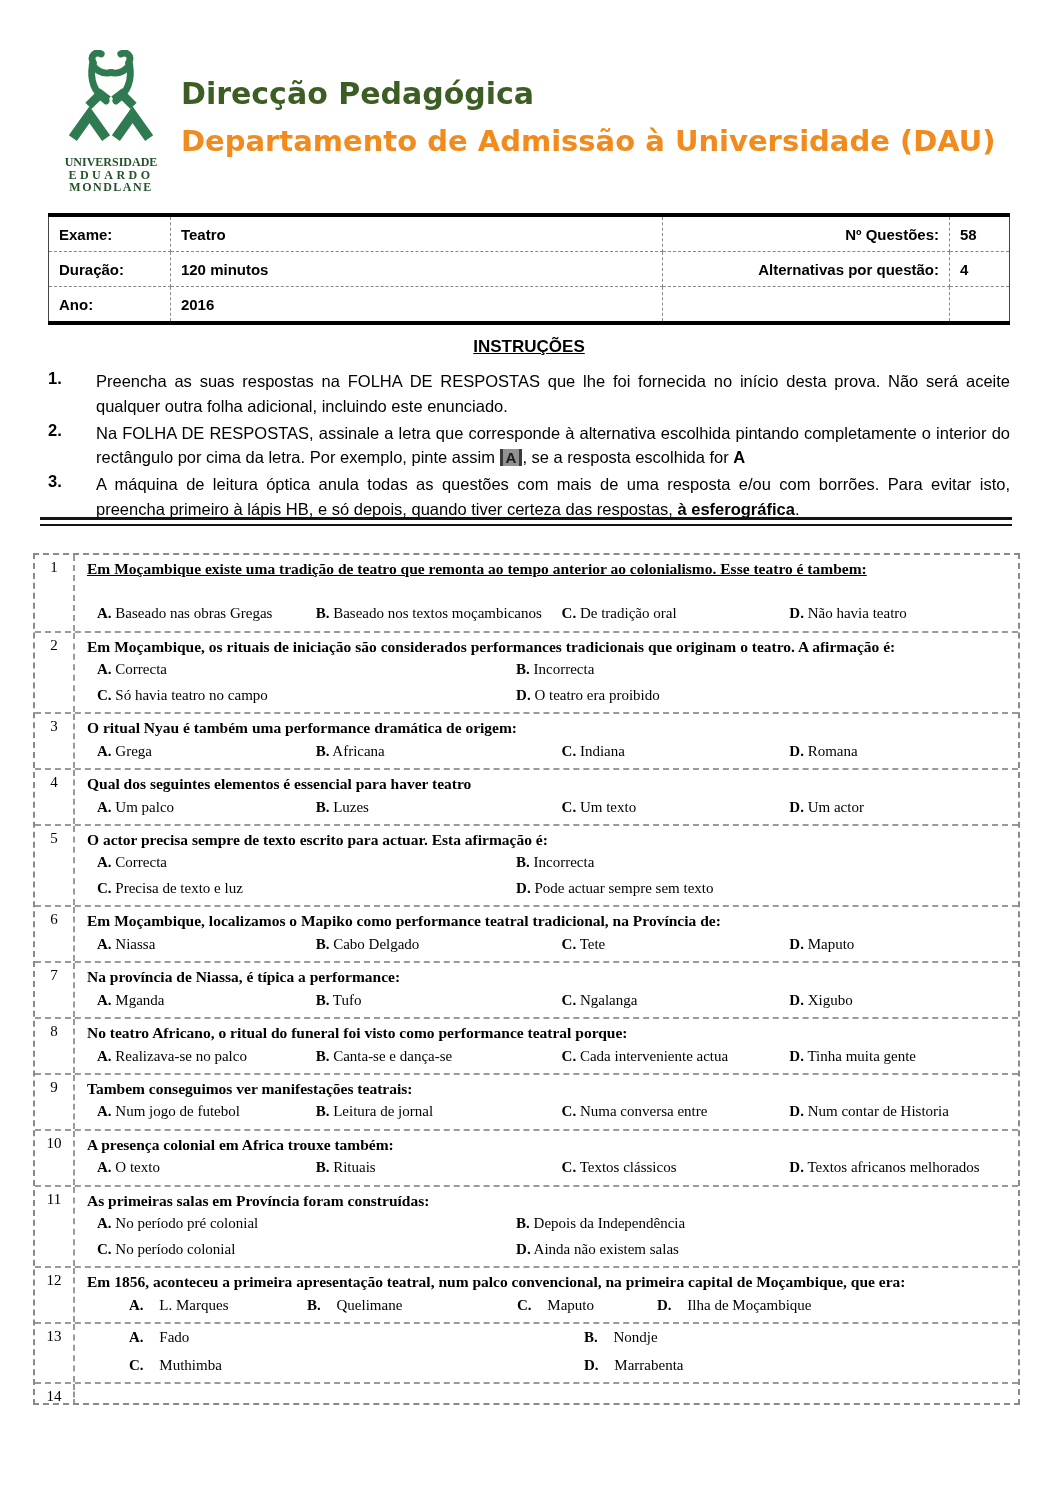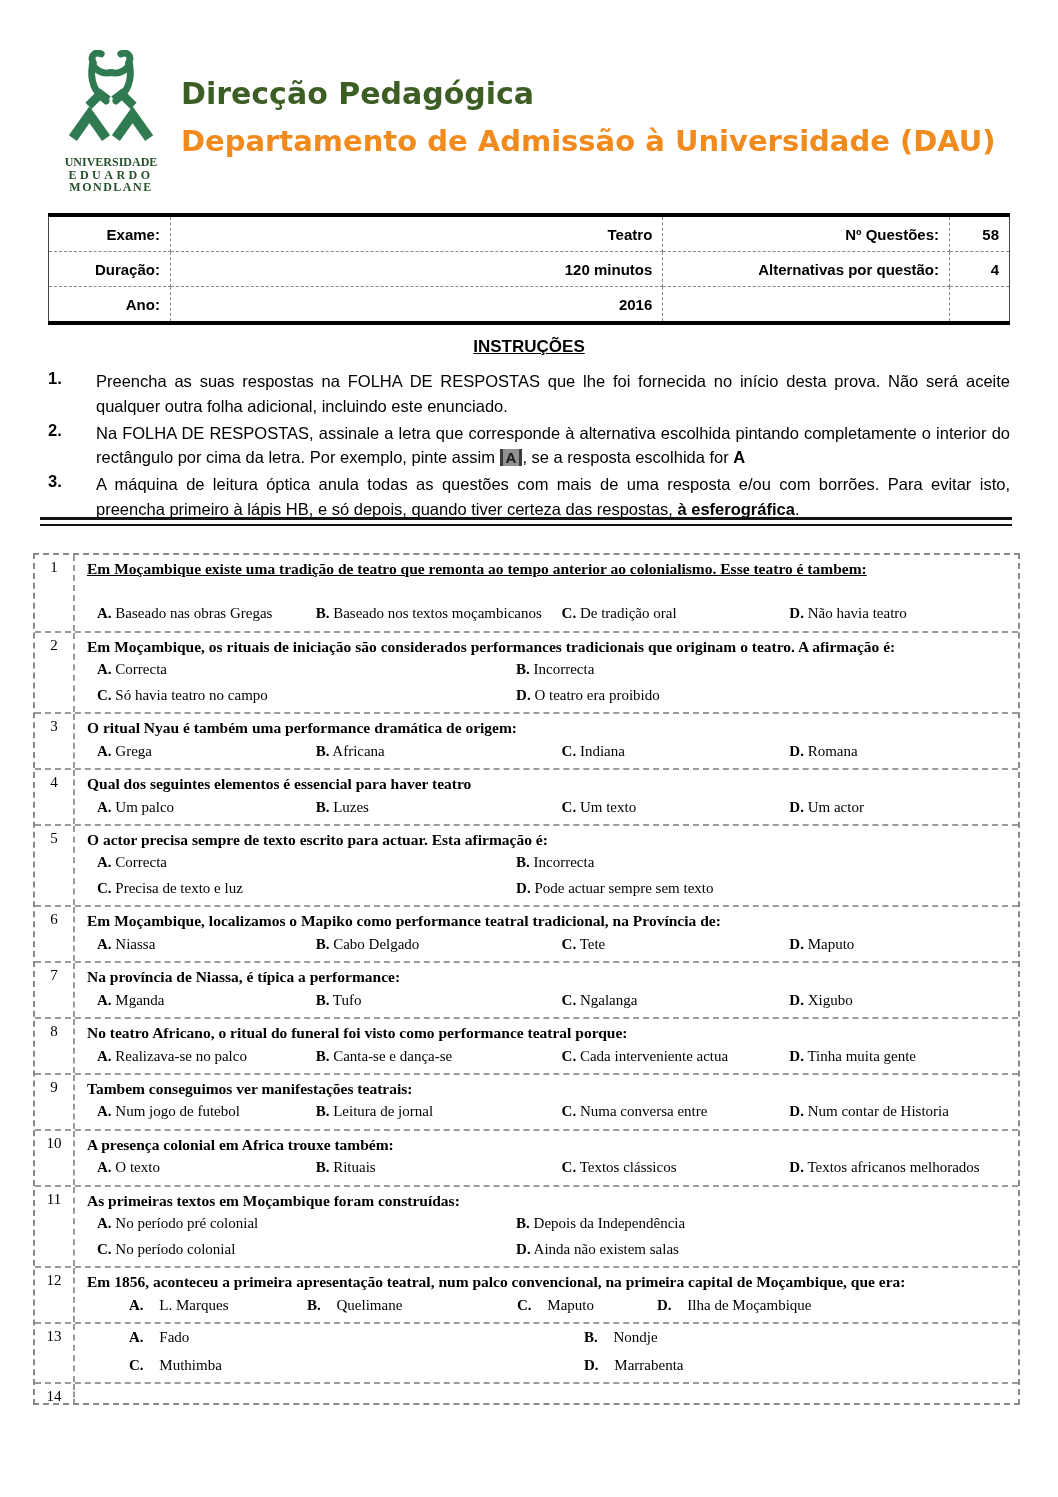--- a/index.html
+++ b/index.html
@@ -15,21 +15,21 @@
   .logo-line2 { letter-spacing:3.5px; }
   .logo-line3 { letter-spacing:1.5px; }
   .titles { margin-left:14px; padding-top:26px; font-family:"DejaVu Sans", sans-serif; font-weight:bold; }
   .title-green  { font-size:30px; color:#3c5e24; margin-bottom:13px; }
   .title-orange { font-size:29px; color:#f28b1d; }
 
   
   .exam-table { position:absolute; top:213px; left:48px; width:962px; border-collapse:collapse;
                 border-top:4px solid #000; border-bottom:4px solid #000;
                 font-family:"Liberation Sans", sans-serif; font-weight:bold; font-size:15px; }
-  .exam-table td { border:1px dashed #888; padding:6px 10px; height:22px;text-align:right; }
+  .exam-table td { border:1px dashed #888; padding:6px 10px; height:22px; }
   .exam-table td.exam-label-right { text-align:right; }
   .exam-table tr td:first-child { border-left:1px solid #444; }
   .exam-table tr td:last-child  { border-right:1px solid #444; }
 
   
   .instructions { position:absolute; top:337px; left:48px; width:962px;
                   font-family:"Liberation Sans", sans-serif; font-size:16.5px; }
   .instr-title { text-align:center; font-weight:bold; text-decoration:underline;
                  font-size:17px; margin:0 0 10px 0; }
   .instr-item { display:flex; }
@@ -266,21 +266,21 @@
             <div class="opt"><b>A.</b> O texto</div>
             <div class="opt"><b>B.</b> Rituais</div>
             <div class="opt"><b>C.</b> Textos clássicos</div>
             <div class="opt"><b>D.</b> Textos africanos melhorados</div>
           </div>
         </div>
       </div>
       <div class="q-row">
         <div class="q-num">11</div>
         <div class="q-body">
-          <div class="q-text">As primeiras textos em Moçambique foram construídas:</div>
+          <div class="q-text">As primeiras salas em Província foram construídas:</div>
           <div class="opts grid2">
             <div class="opt"><b>A.</b> No período pré colonial</div>
             <div class="opt"><b>B.</b> Depois da Independência</div>
             <div class="opt"><b>C.</b> No período colonial</div>
             <div class="opt"><b>D.</b> Ainda não existem salas</div>
           </div>
         </div>
       </div>
       <div class="q-row">
         <div class="q-num">12</div>

